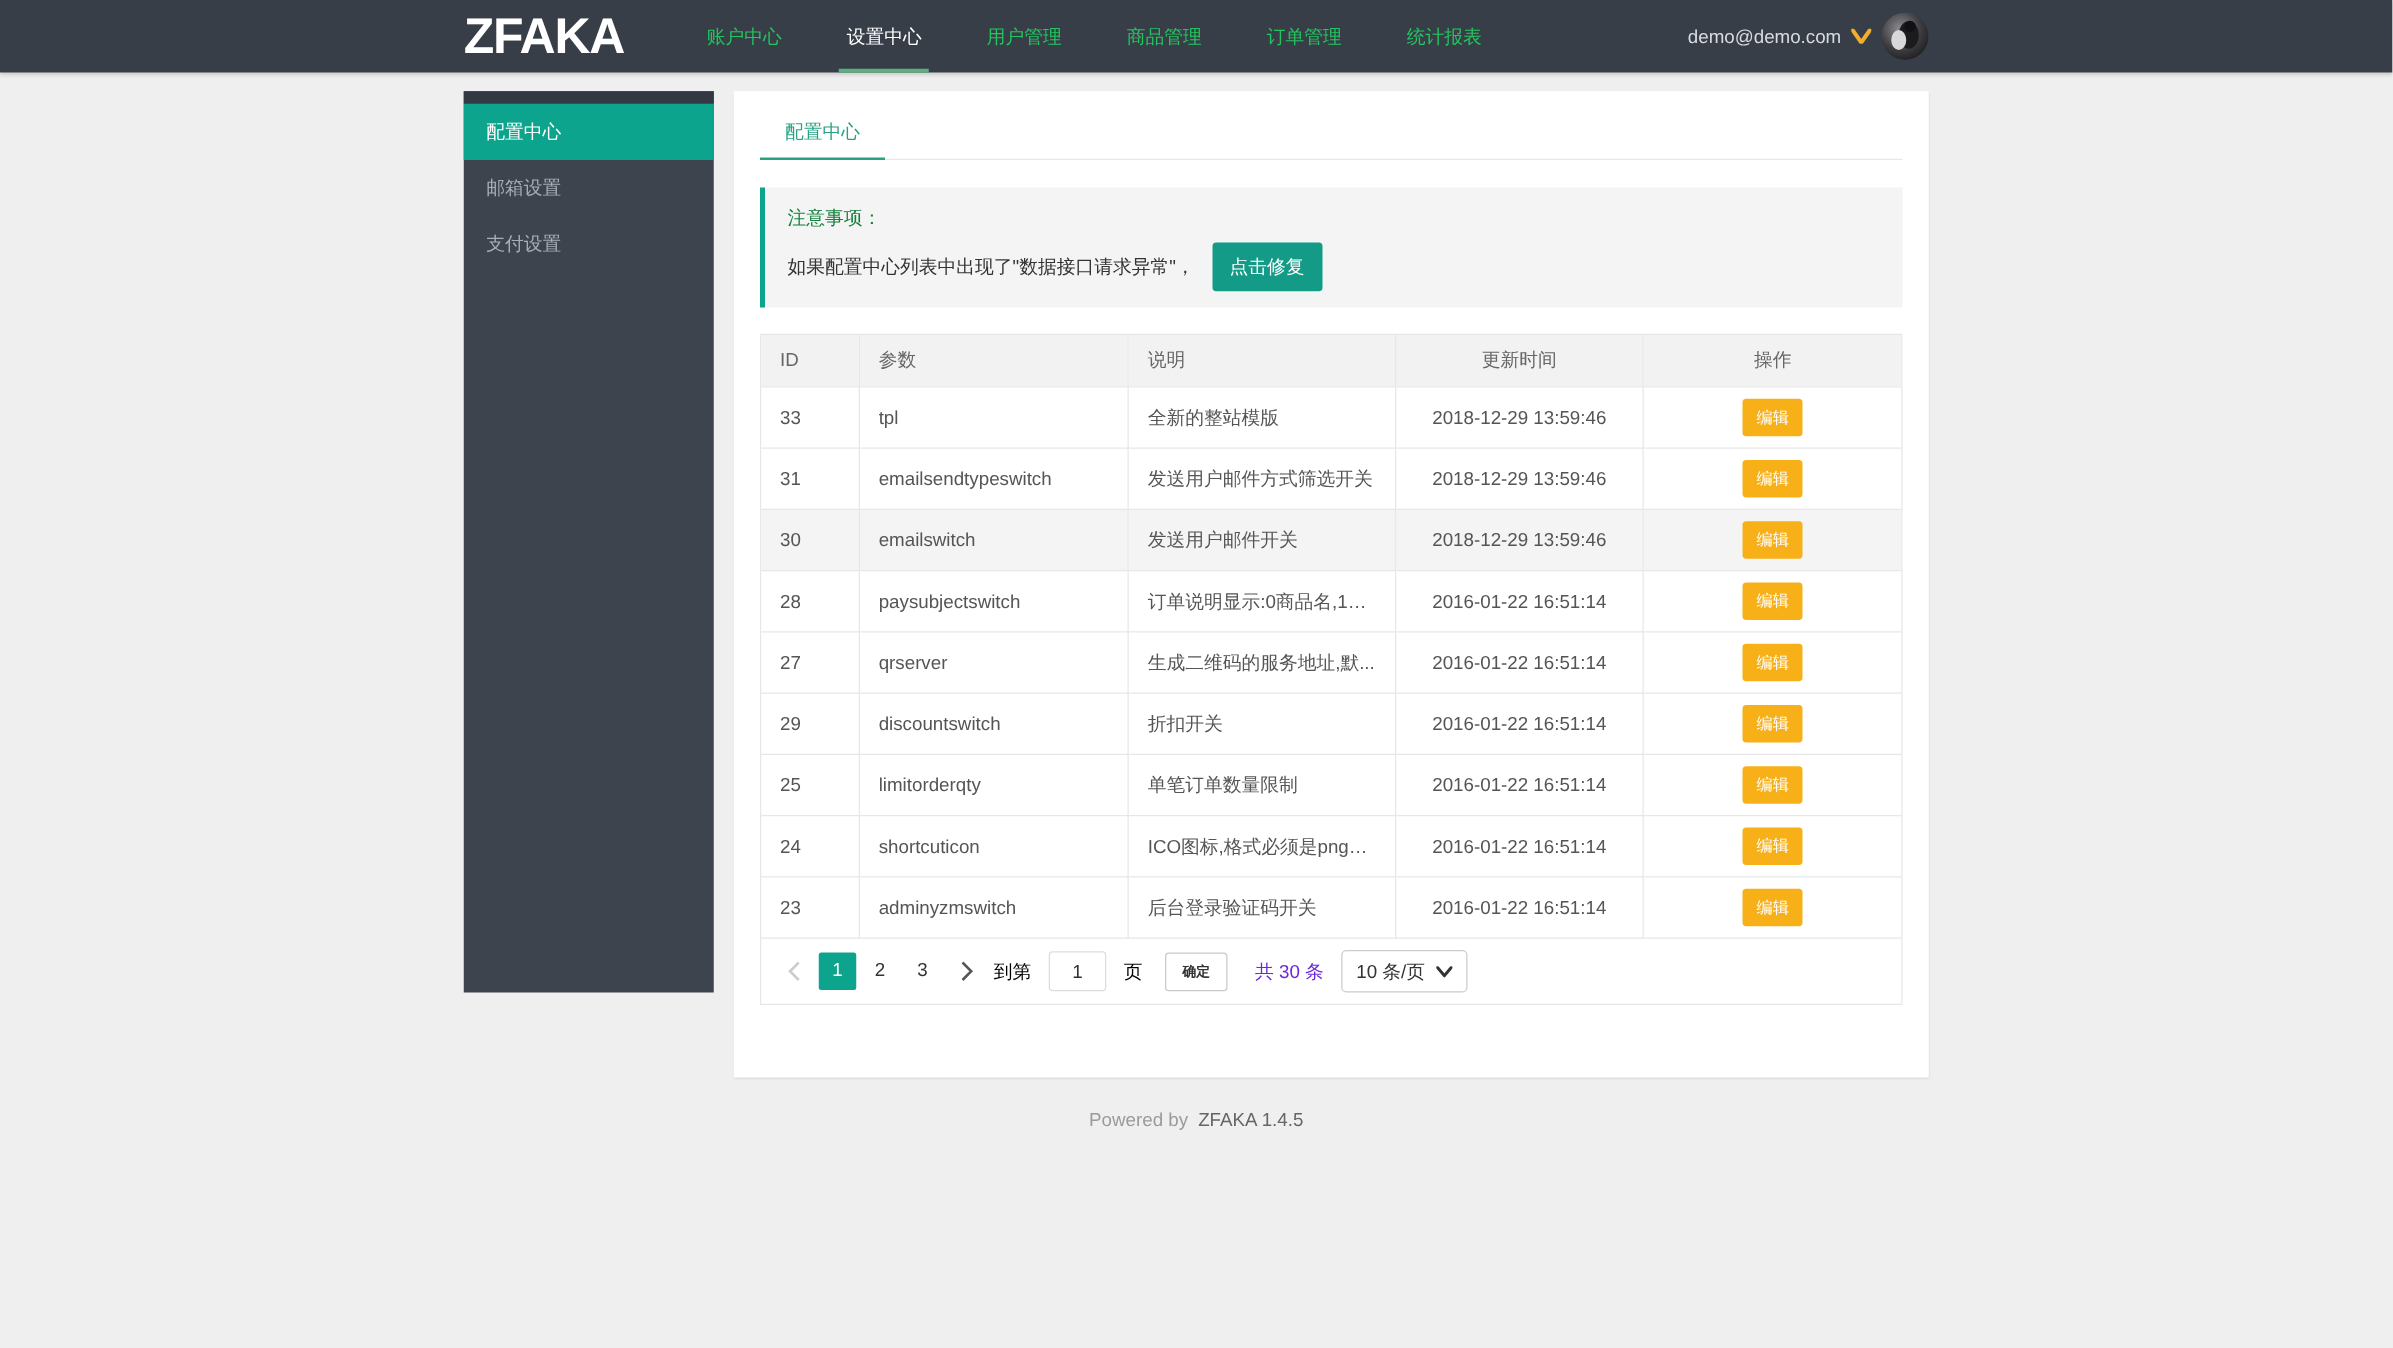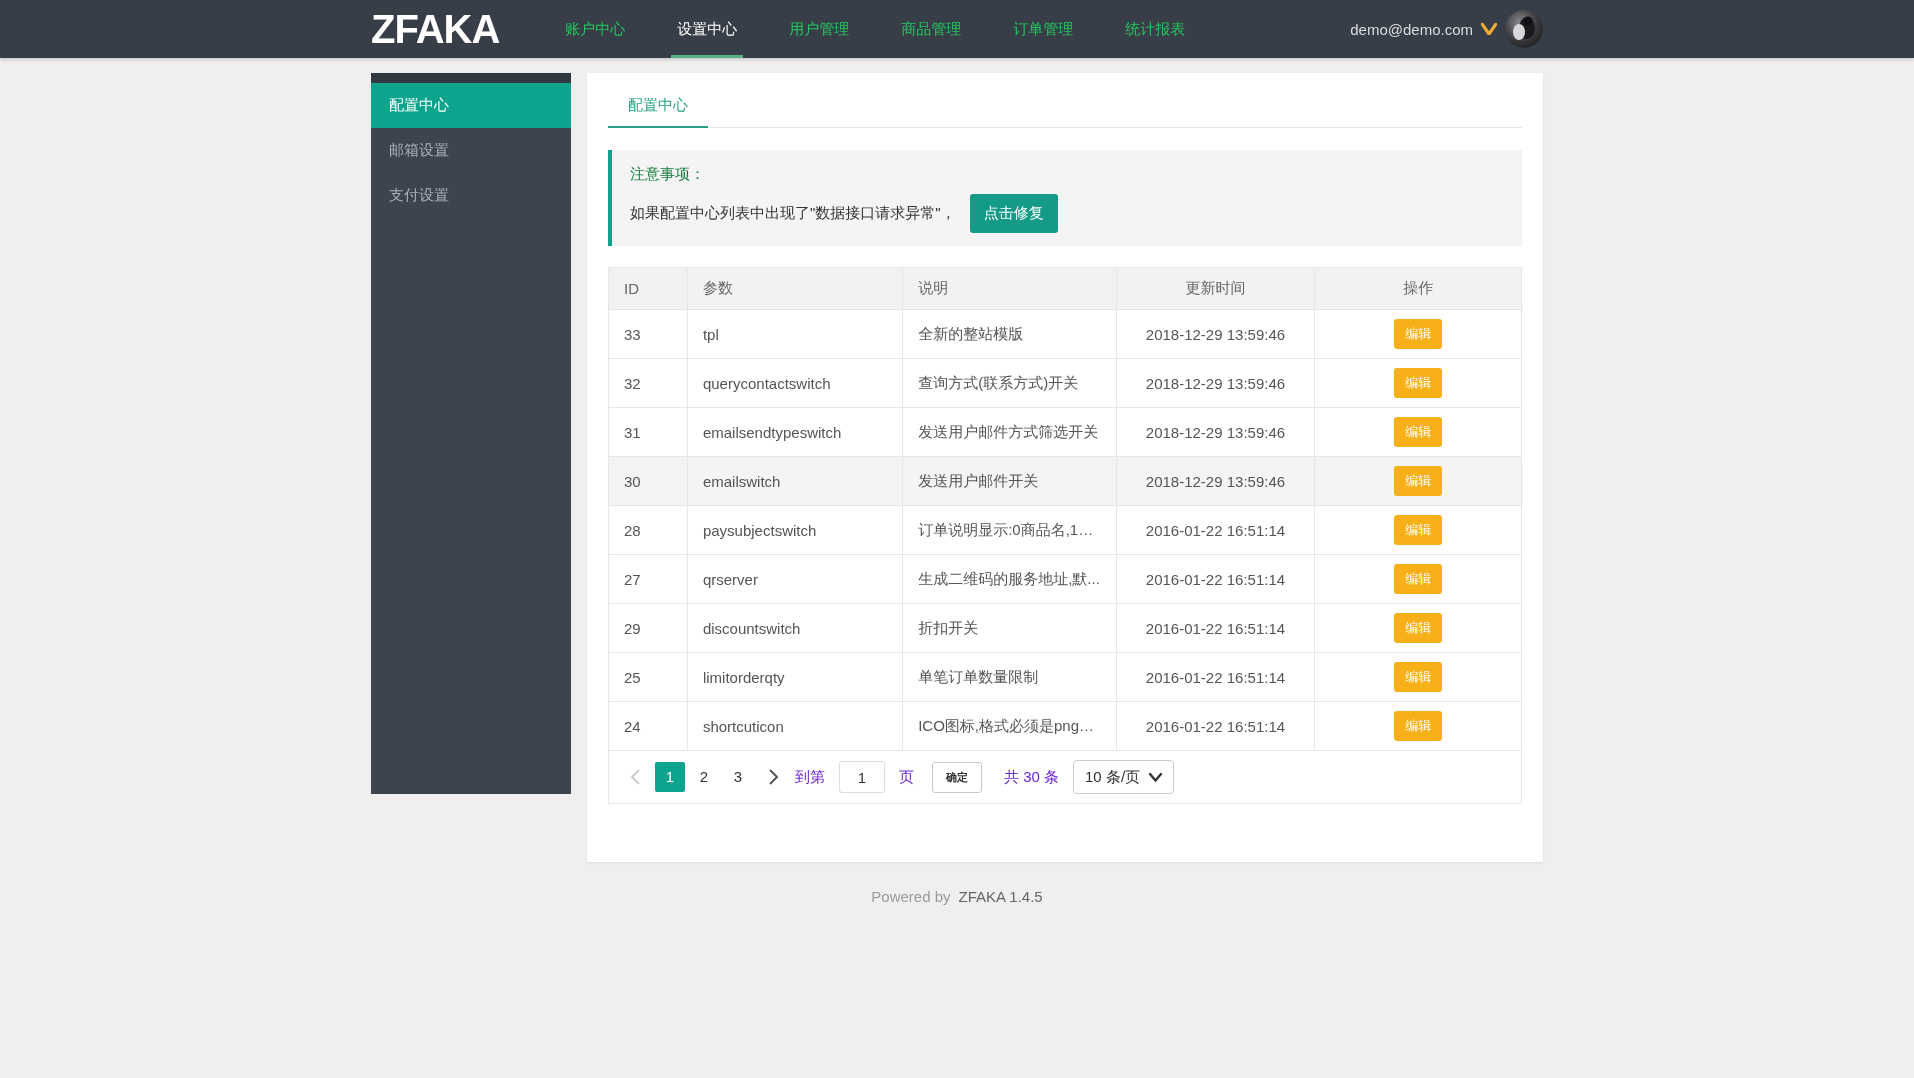--- a/index.html
+++ b/index.html
@@ -60,21 +60,21 @@
   .col-actions{width:22.6%;}
   th.center,td.center{text-align:center;}
   tr.highlighted td{background:#f4f4f4;}
   .edit-btn{background:var(--yellow);color:#fff;border:none;border-radius:3px;padding:6px 11px;font-size:13px;cursor:pointer;font-family:inherit;}
   
   .pagination{display:flex;align-items:center;padding:9px 14px;gap:6px;}
   .pg-chevron{width:24px;height:30px;display:flex;align-items:center;justify-content:center;cursor:pointer;}
   .pg-chevron.disabled{cursor:default;}
   .page{min-width:30px;height:30px;line-height:30px;text-align:center;color:#333;cursor:pointer;border-radius:2px;margin:0 2px;}
   .page.active{background:var(--teal);color:#fff;}
-  .pg-gray{color:#6d28d9;margin:0 4px;}
+  .pg-gray{color:#000000;margin:0 4px;}
   .goto-input{width:46px;height:32px;border:1px solid #ddd;border-radius:3px;text-align:center;font-size:15px;color:#333;font-family:inherit;margin:0 4px;}
   .confirm-btn{border:1px solid #c9c9c9;background:#fff;color:#333;font-weight:bold;border-radius:3px;padding:7px 13px;font-size:11px;cursor:pointer;margin:0 8px;font-family:inherit;}
   .total{color:#6d28d9;margin:0 8px;}
   .page-size{border:1px solid #ccc;border-radius:4px;height:34px;display:flex;align-items:center;gap:9px;padding:0 11px;color:#333;cursor:pointer;}
   
   .footer{margin-top:26px;text-align:center;color:#9b9b9b;font-size:15px;}
   .footer .brand{color:#666;margin-left:8px;}
 </style>
 </head>
 <body>
@@ -153,27 +153,20 @@
         </thead>
         <tbody id="table-body">
             <tr>
               <td class="col-id">33</td>
               <td class="col-param">tpl</td>
               <td class="col-desc">全新的整站模版</td>
               <td class="col-time center">2018-12-29 13:59:46</td>
               <td class="col-actions center"><button class="edit-btn">编辑</button></td>
             </tr>
             <tr>
-              <td class="col-id">32</td>
-              <td class="col-param">querycontactswitch</td>
-              <td class="col-desc">查询方式(联系方式)开关</td>
-              <td class="col-time center">2018-12-29 13:59:46</td>
-              <td class="col-actions center"><button class="edit-btn">编辑</button></td>
-            </tr>
-            <tr>
               <td class="col-id">31</td>
               <td class="col-param">emailsendtypeswitch</td>
               <td class="col-desc">发送用户邮件方式筛选开关</td>
               <td class="col-time center">2018-12-29 13:59:46</td>
               <td class="col-actions center"><button class="edit-btn">编辑</button></td>
             </tr>
             <tr class="highlighted">
               <td class="col-id">30</td>
               <td class="col-param">emailswitch</td>
               <td class="col-desc">发送用户邮件开关</td>
@@ -205,20 +198,27 @@
               <td class="col-id">25</td>
               <td class="col-param">limitorderqty</td>
               <td class="col-desc">单笔订单数量限制</td>
               <td class="col-time center">2016-01-22 16:51:14</td>
               <td class="col-actions center"><button class="edit-btn">编辑</button></td>
             </tr>
             <tr>
               <td class="col-id">24</td>
               <td class="col-param">shortcuticon</td>
               <td class="col-desc">ICO图标,格式必须是png或...</td>
+              <td class="col-time center">2016-01-22 16:51:14</td>
+              <td class="col-actions center"><button class="edit-btn">编辑</button></td>
+            </tr>
+            <tr>
+              <td class="col-id">23</td>
+              <td class="col-param">adminyzmswitch</td>
+              <td class="col-desc">后台登录验证码开关</td>
               <td class="col-time center">2016-01-22 16:51:14</td>
               <td class="col-actions center"><button class="edit-btn">编辑</button></td>
             </tr>
           </tbody>
       </table>
 
       <div class="pagination">
         <span class="pg-chevron disabled">
           <svg width="11" height="16" viewBox="0 0 11 16">
               <path d="M9 1 L2 8 L9 15" fill="none" stroke="#cccccc" stroke-width="2"></path>

